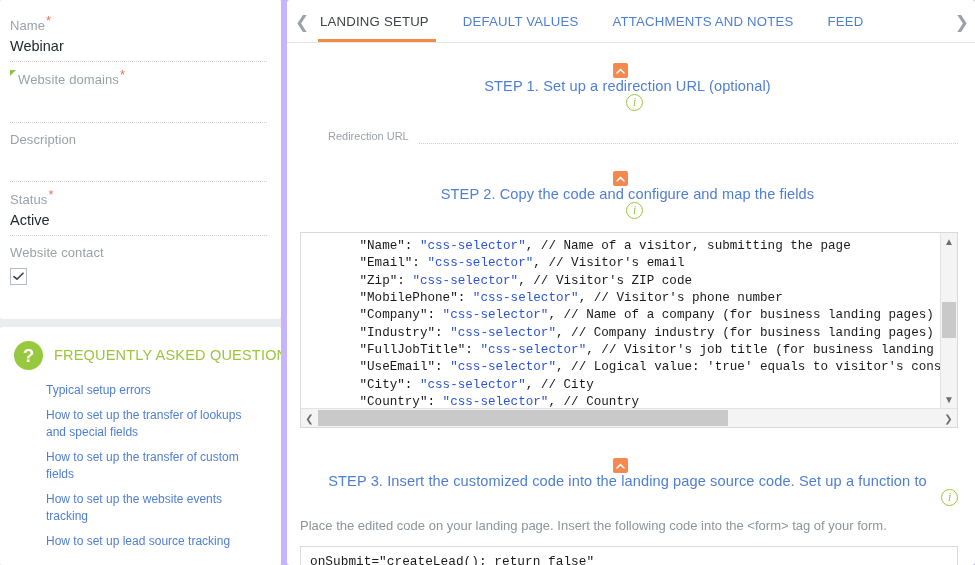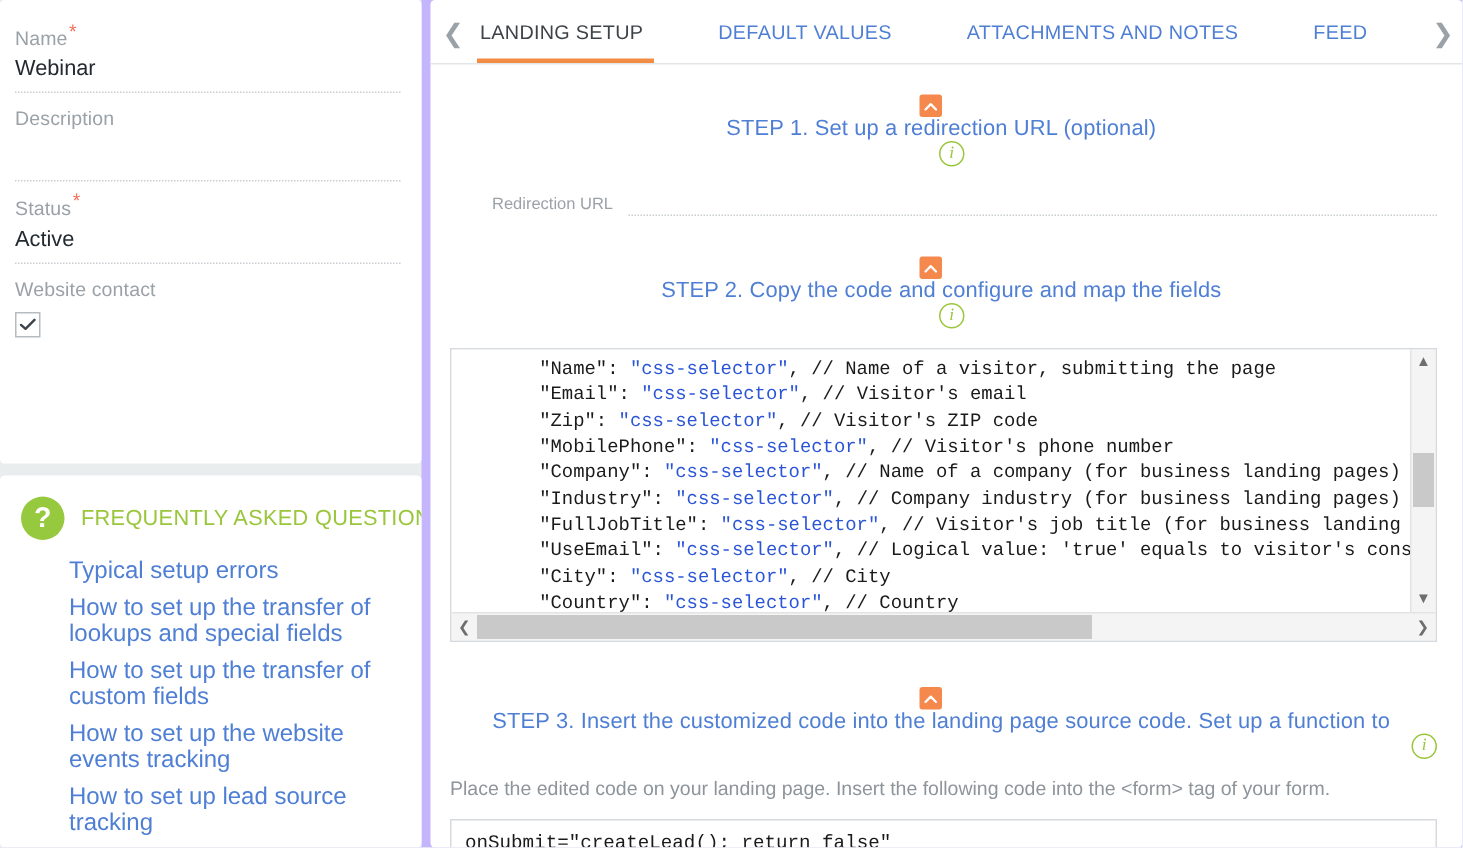--- a/index.html
+++ b/index.html
@@ -130,21 +130,21 @@
   .faq-title {
     color: #9ac63c;
     font-size: 14.5px;
     letter-spacing: .2px;
     white-space: nowrap;
   }
   .faq-links { padding-left: 32px; }
   .faq-link {
     display: block;
     color: #4f7fd4;
-    font-size: 16px;
+    font-size: 12px;
     line-height: 17px;
     padding-bottom: 8px;
     text-decoration: none;
     cursor: pointer;
     max-width: 215px;
   }
 
   
   .right-col {
     flex: 1 1 auto;
@@ -173,21 +173,21 @@
     top: 14px;
     color: #9aa2a8;
     font-size: 17px;
     line-height: 1;
     cursor: pointer;
     user-select: none;
   }
   .tab-arrow.left  { left: 8px; }
   .tab-arrow.right { right: 6px; }
 
-  .tabs { display: flex; align-items: flex-end; gap: 16px; height: 100%; }
+  .tabs { display: flex; align-items: flex-end; gap: 0; height: 100%; }
   .tab {
     position: relative;
     font-size: 13.2px;
     color: #4f7fd4;
     padding: 0 17px 13px 17px;
     cursor: pointer;
     letter-spacing: .2px;
     white-space: nowrap;
     align-self: flex-end;
   }
@@ -388,20 +388,25 @@
 
   <div class="left-col">
 
     <div class="panel form-panel">
       <div id="form-fields">
           <div class="field">
             <div class="field-label">Name<span class="req-star">*</span></div>
             <div class="field-value">Webinar</div>
             <div class="field-underline"></div>
           </div>
+          <div class="field flagged">
+            <div class="field-label">Website domains<span class="req-star">*</span></div>
+            <div class="field-value empty"></div>
+            <div class="field-underline"></div>
+          </div>
           <div class="field">
             <div class="field-label">Description</div>
             <div class="field-value empty"></div>
             <div class="field-underline"></div>
           </div>
           <div class="field">
             <div class="field-label">Status<span class="req-star">*</span></div>
             <div class="field-value">Active</div>
             <div class="field-underline"></div>
           </div>

